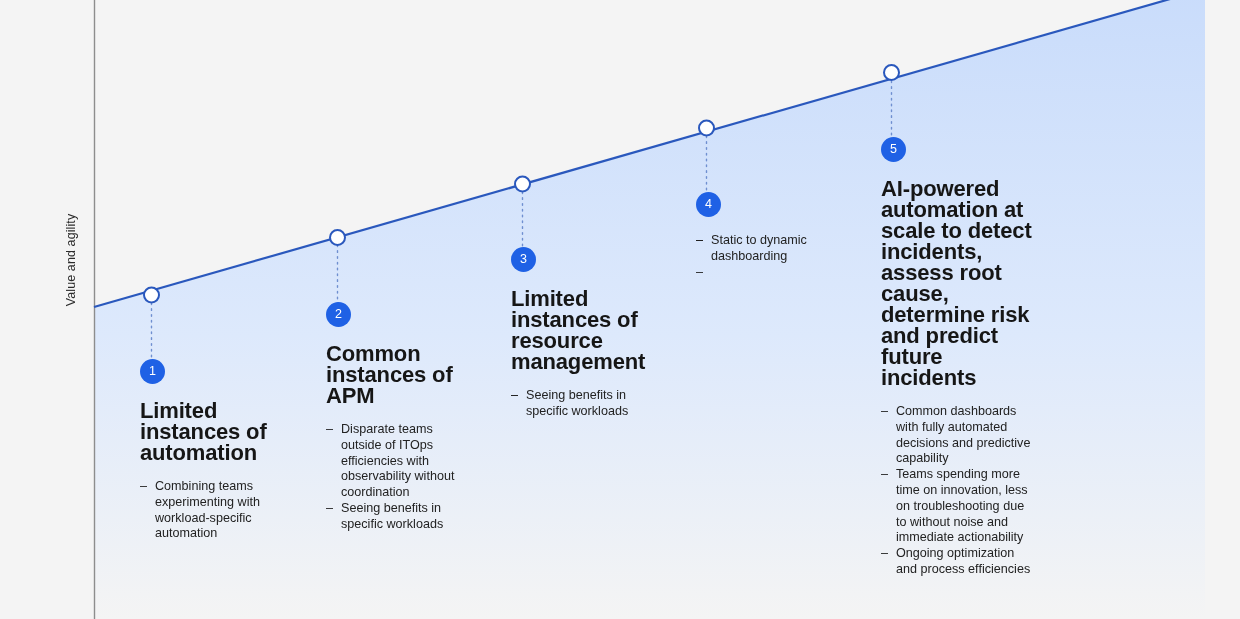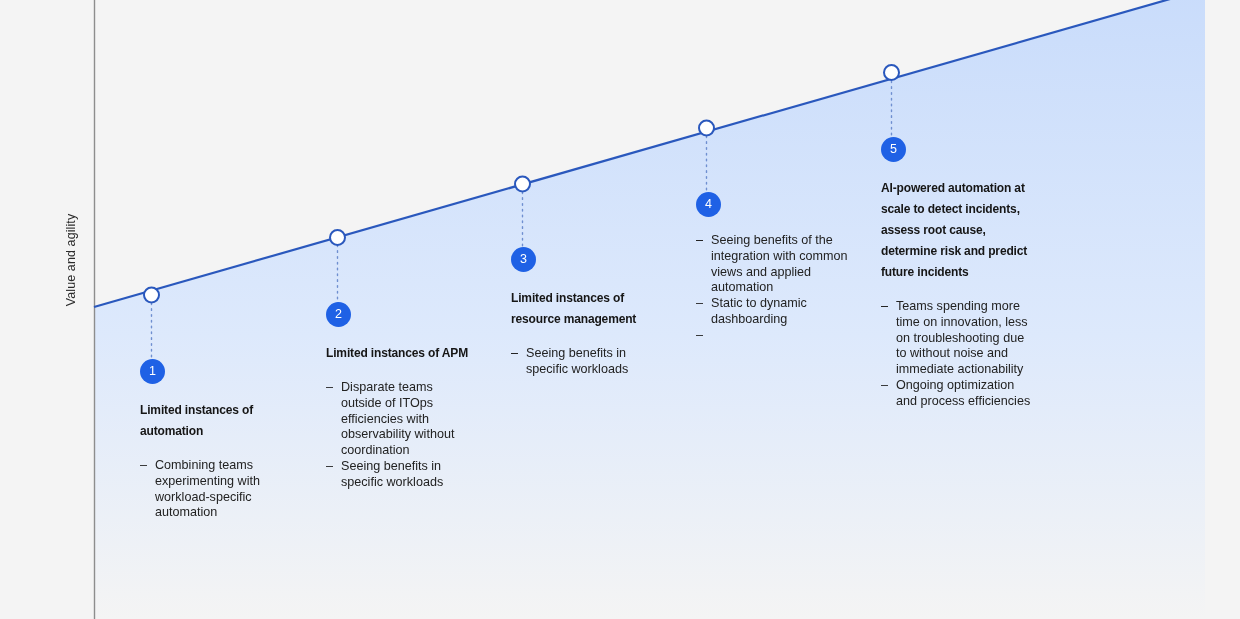--- a/index.html
+++ b/index.html
@@ -60,21 +60,21 @@
     background: #1f61e5;
     color: #ffffff;
     font-size: 12.5px;
     line-height: 25px;
     text-align: center;
     font-weight: 400;
     margin-bottom: 16px;
   }
 
   .stage-title {
-    font-size: 12px;
+    font-size: 22px;
     line-height: 21px;
     font-weight: bold;
     color: #161616;
     letter-spacing: -.15px;
     margin-bottom: 16px;
     max-width: 100%;
   }
 
   .bullets {
     list-style: none;
@@ -137,21 +137,21 @@
     <ul class="bullets">
       <li class="bullet">
         <span class="dash">–</span>
         <span>Combining teams experimenting with workload-specific automation</span>
       </li>
     </ul>
   </div>
 
   <div class="stage-col" style="left:326px; top:302px; width:150px;">
     <div class="badge">2</div>
-    <div class="stage-title">Limited instances of APM</div>
+    <div class="stage-title">Common instances of APM</div>
     <ul class="bullets">
       <li class="bullet">
         <span class="dash">–</span>
         <span>Disparate teams outside of ITOps efficiencies with observability without coordination</span>
       </li>
       <li class="bullet">
         <span class="dash">–</span>
         <span>Seeing benefits in specific workloads</span>
       </li>
     </ul>
@@ -172,38 +172,38 @@
   </div>
 
   <div class="stage-col" style="left:696px; top:192px; width:152px;">
     <div class="badge">4</div>
     <ul class="bullets">
       <li class="bullet">
         <span class="dash">–</span>
       </li>
       <li class="bullet">
         <span class="dash">–</span>
-        <span>Seeing benefits of the integration with common views and applied automation</span>
       </li>
       <li class="bullet">
         <span class="dash">–</span>
         <span>Static to dynamic dashboarding</span>
       </li>
       <li class="bullet">
         <span class="dash">–</span>
       </li>
     </ul>
   </div>
 
   <div class="stage-col" style="left:881px; top:137px; width:155px;">
     <div class="badge">5</div>
     <div class="stage-title">AI-powered automation at scale to detect incidents, assess root cause, determine risk and predict future incidents</div>
     <ul class="bullets">
       <li class="bullet">
         <span class="dash">–</span>
+        <span>Common dashboards with fully automated decisions and predictive capability</span>
       </li>
       <li class="bullet">
         <span class="dash">–</span>
         <span>Teams spending more time on innovation, less on troubleshooting due to without noise and immediate actionability</span>
       </li>
       <li class="bullet">
         <span class="dash">–</span>
         <span>Ongoing optimization and process efficiencies</span>
       </li>
     </ul>

